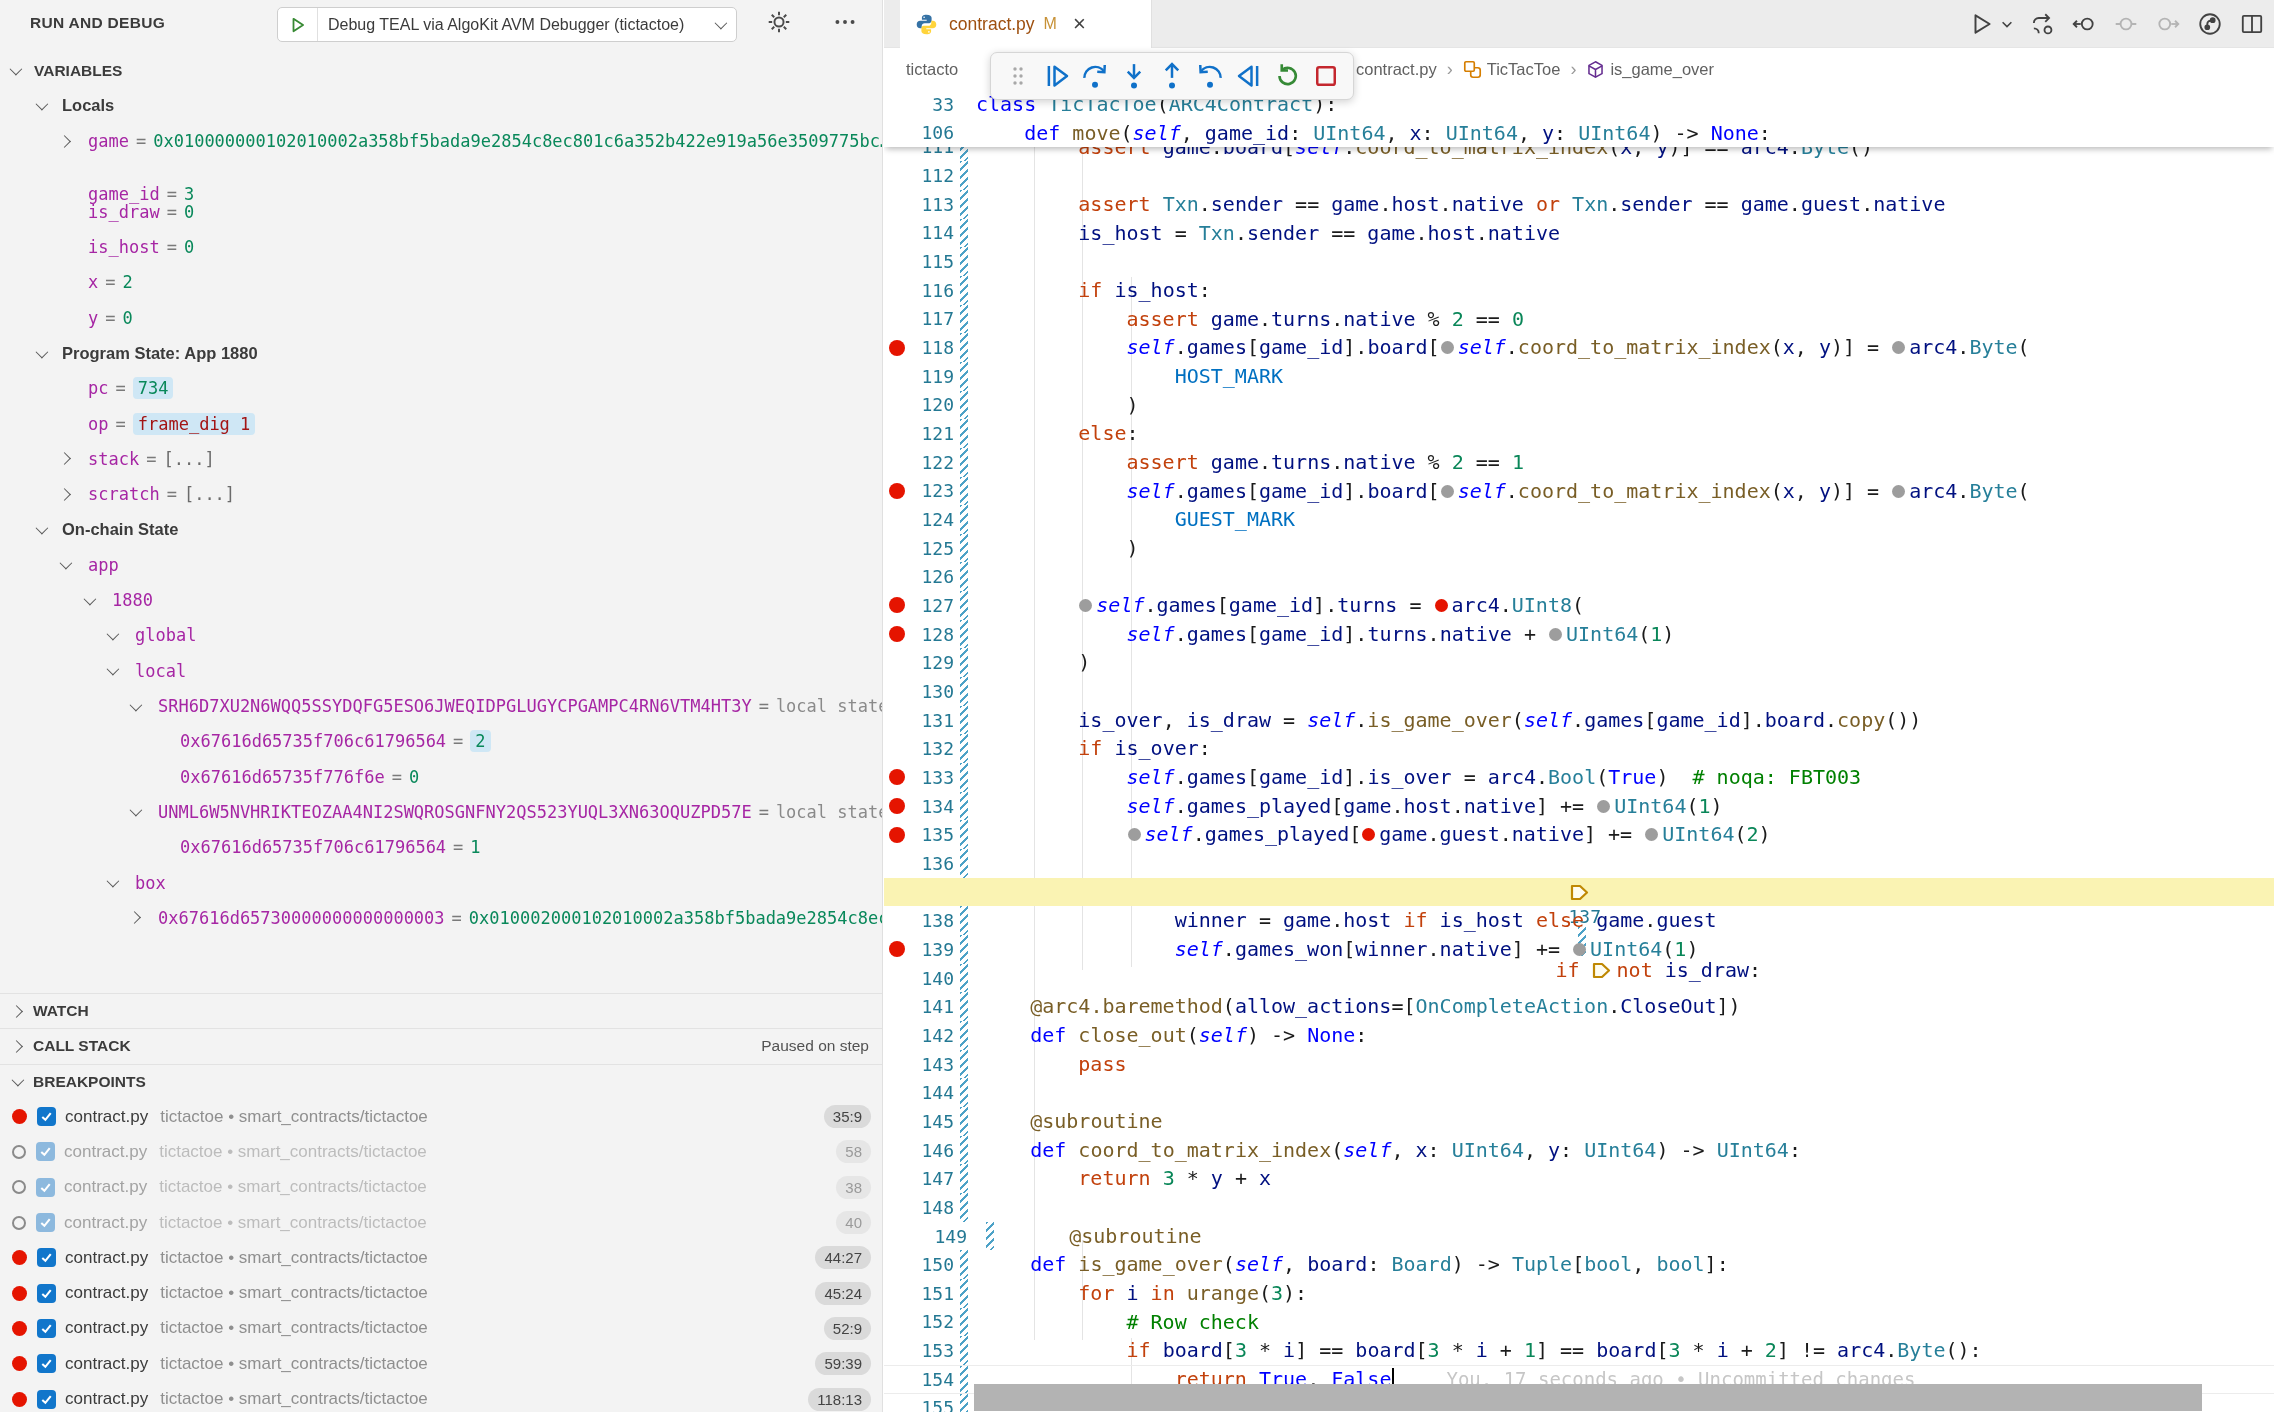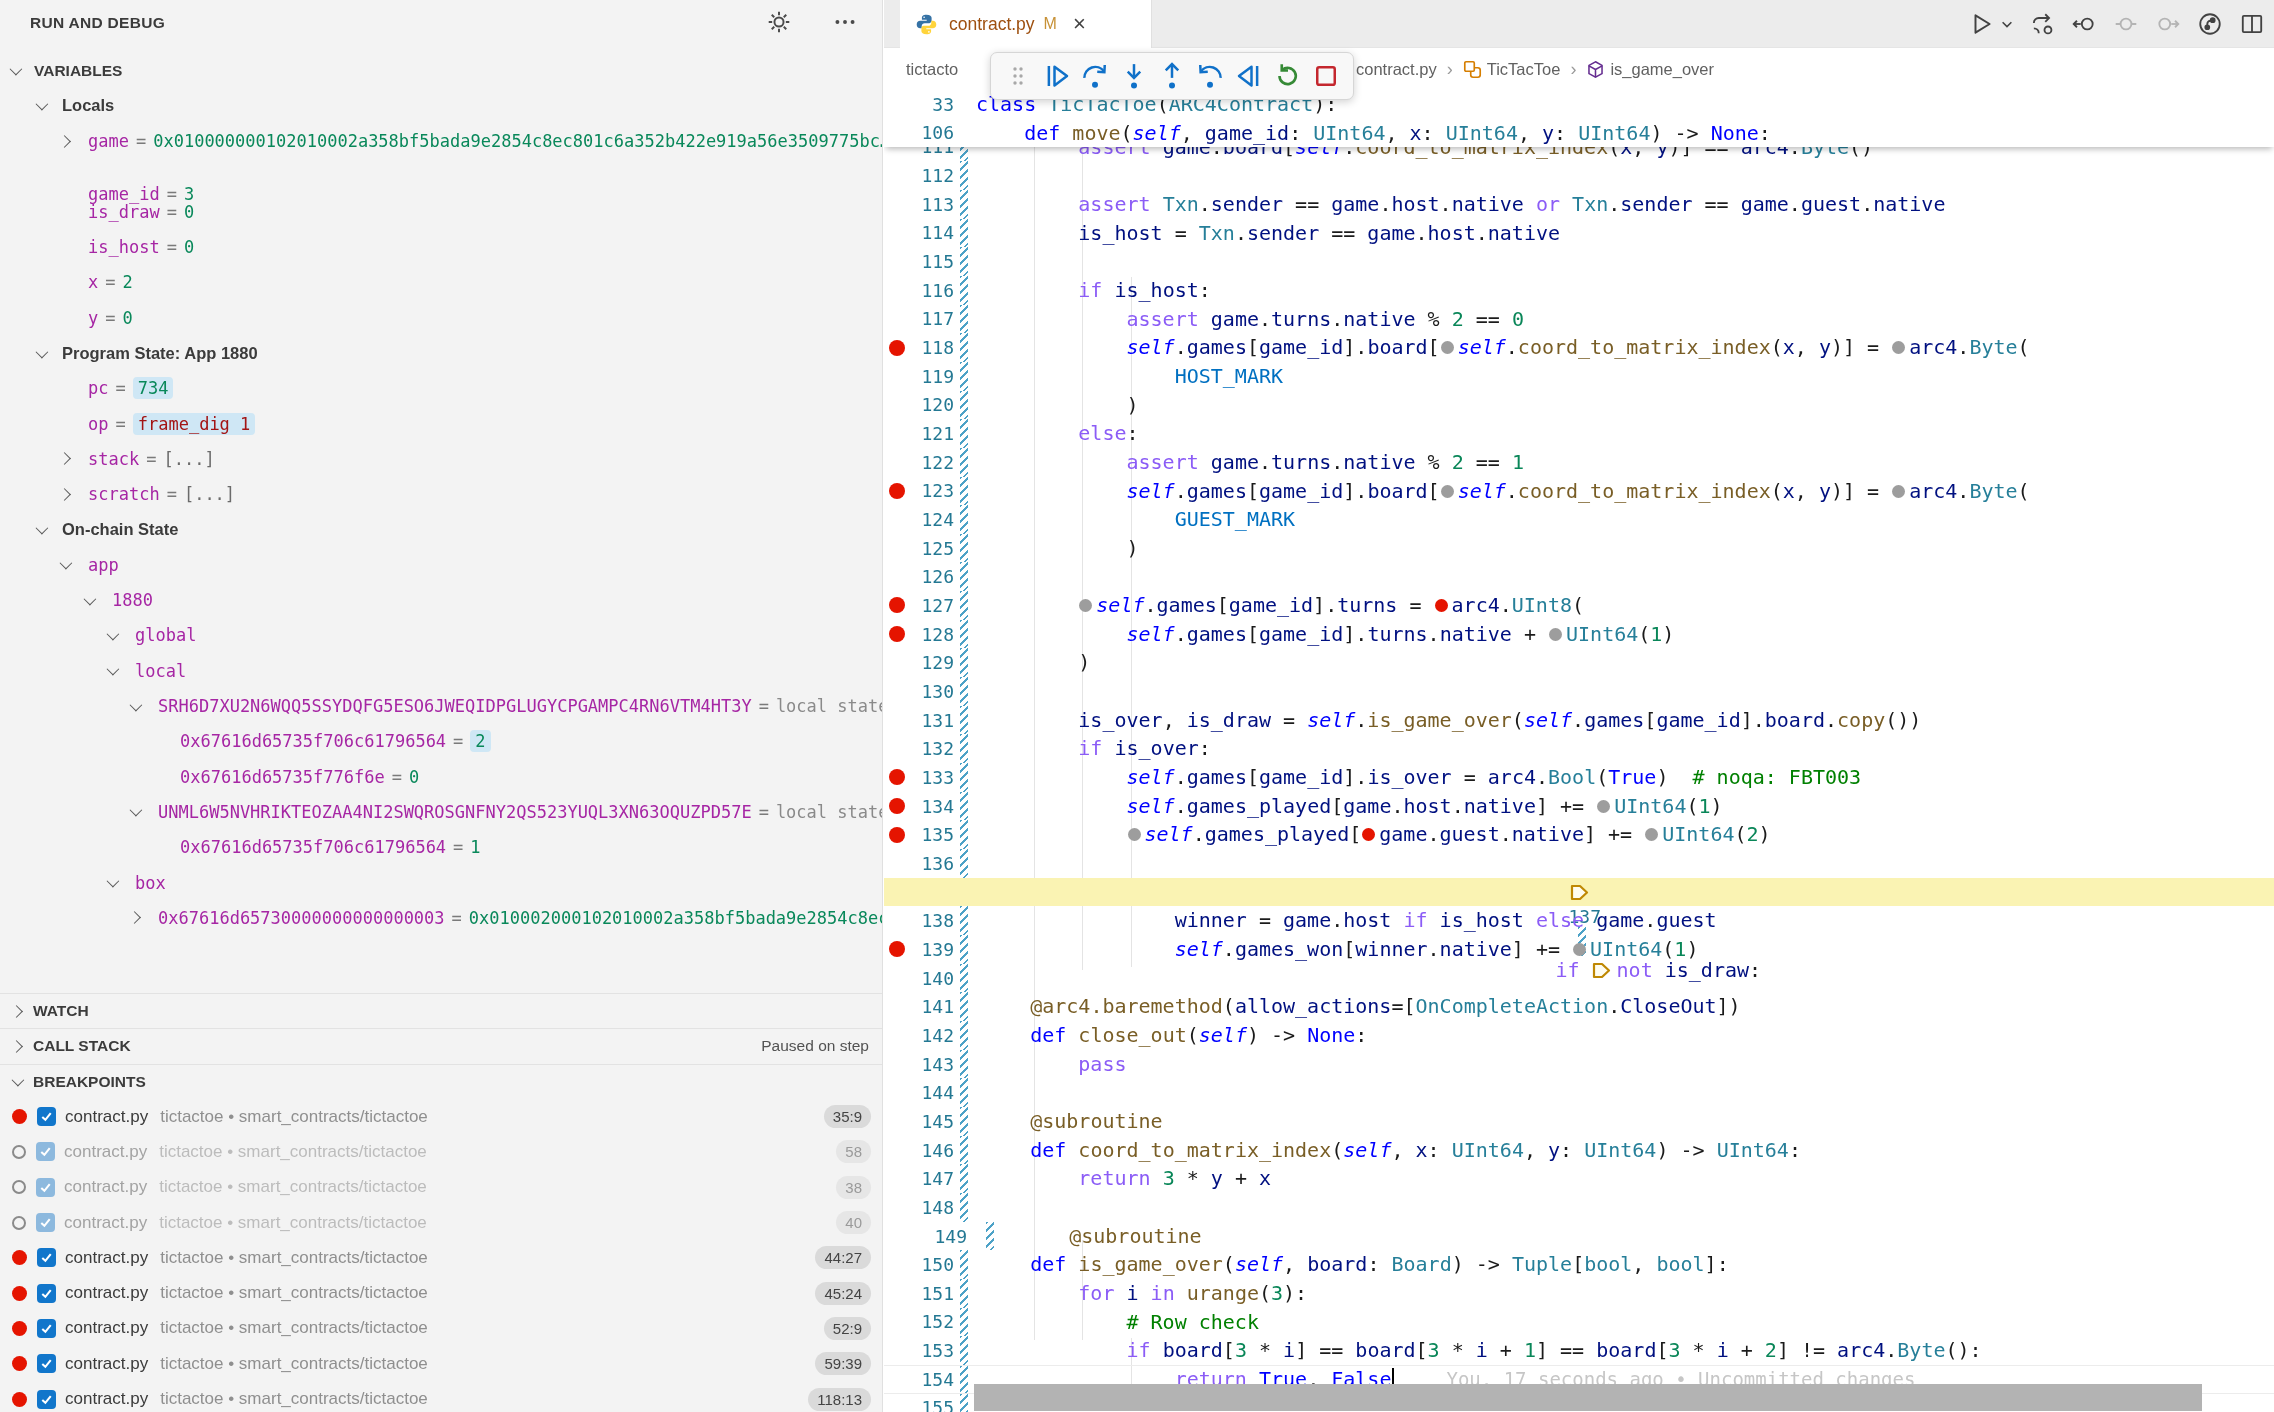--- a/index.html
+++ b/index.html
@@ -75,21 +75,21 @@
   .cline{position:absolute;left:0;width:1390px;height:28.66px;display:flex;align-items:center;}
   .cline.cur{background:#faf3b3;flex-direction:column;}
   .cline.cl{border-top:1px solid #ececec;border-bottom:1px solid #ececec;}
   .gdot{width:26px;flex:none;display:flex;align-items:center;justify-content:center;height:100%;}
   .gnum{width:44px;flex:none;text-align:right;font-family:"DejaVu Sans Mono","Liberation Mono",monospace;
     font-size:18px;color:#237893;}
   .gstripe{width:8px;height:100%;flex:none;margin-left:6px;
     background:repeating-linear-gradient(135deg,#4da2c7 0 2px,rgba(255,255,255,0) 2px 5.5px);}
   .ctext{flex:1;font-family:"DejaVu Sans Mono","Liberation Mono",monospace;font-size:20px;white-space:pre;line-height:28.66px;}
   .ctext span{white-space:pre;}
-  .c-kw{color:#8b5cf6}.c-df{color:#0000ff}.c-sf{color:#0000ff;font-style:italic}
+  .c-kw{color:#c2410c}.c-df{color:#0000ff}.c-sf{color:#0000ff;font-style:italic}
   .c-ty{color:#267f99}.c-fn{color:#795e26}.c-vr{color:#001080}.c-cn{color:#0070c1}
   .c-nm{color:#098658}.c-cm{color:#008000}.c-tx{color:#1b1b1b}.c-kc{color:#0000ff}
   .idot{display:inline-block;width:13px;height:13px;border-radius:50%;background:#9d9d9d;margin:0 4px 2px 1px;vertical-align:middle;}
   .idot.red{background:#e51400;}
   .cursorbar{display:inline-block;width:2px;height:24px;background:#000;vertical-align:middle;margin-left:1px;}
   .blame{color:#c6c6c6;font-size:19px;margin-left:52px;}
   .bp-g{width:16px;height:16px;border-radius:50%;background:#e51400;}
 
   #sticky{position:absolute;left:0;top:0;width:1390px;background:#fff;z-index:6;
     box-shadow:0 4px 6px -2px rgba(0,0,0,.28);}
@@ -103,20 +103,29 @@
   .dbtn{width:34px;height:34px;display:flex;align-items:center;justify-content:center;cursor:pointer;border-radius:5px;}
 </style>
 </head>
 <body>
 
 <div id="app">
 
   <aside id="sidebar">
     <div id="sb-header">
       <span id="sb-title">RUN AND DEBUG</span>
+      <div id="cfg">
+        <span id="cfg-play">
+          <svg width="18" height="18" viewBox="0 0 16 16">
+              <path d="M4 2.5 L12.5 8 L4 13.5 Z" fill="none" stroke="#388a34" stroke-width="1.6" stroke-linejoin="round"></path>
+            </svg>
+        </span>
+        <span id="cfg-label">Debug TEAL via AlgoKit AVM Debugger (tictactoe)</span>
+        <span id="cfg-chev" class="chev down"></span>
+      </div>
       <span id="gear" class="hdr-ico">
         <svg width="26" height="26" viewBox="0 0 24 24" fill="none" stroke="#4a4a4a" stroke-width="1.8">
             <circle cx="12" cy="12" r="4.2"></circle>
             <path d="M12 2.5v3.2M12 18.3v3.2M2.5 12h3.2M18.3 12h3.2M5.3 5.3l2.3 2.3M16.4 16.4l2.3 2.3M18.7 5.3l-2.3 2.3M7.6 16.4l-2.3 2.3"></path>
           </svg>
       </span>
       <span id="more" class="hdr-ico">
         <svg width="26" height="26" viewBox="0 0 24 24" fill="#4a4a4a">
             <circle cx="5" cy="12" r="1.8"></circle>
             <circle cx="12" cy="12" r="1.8"></circle>

